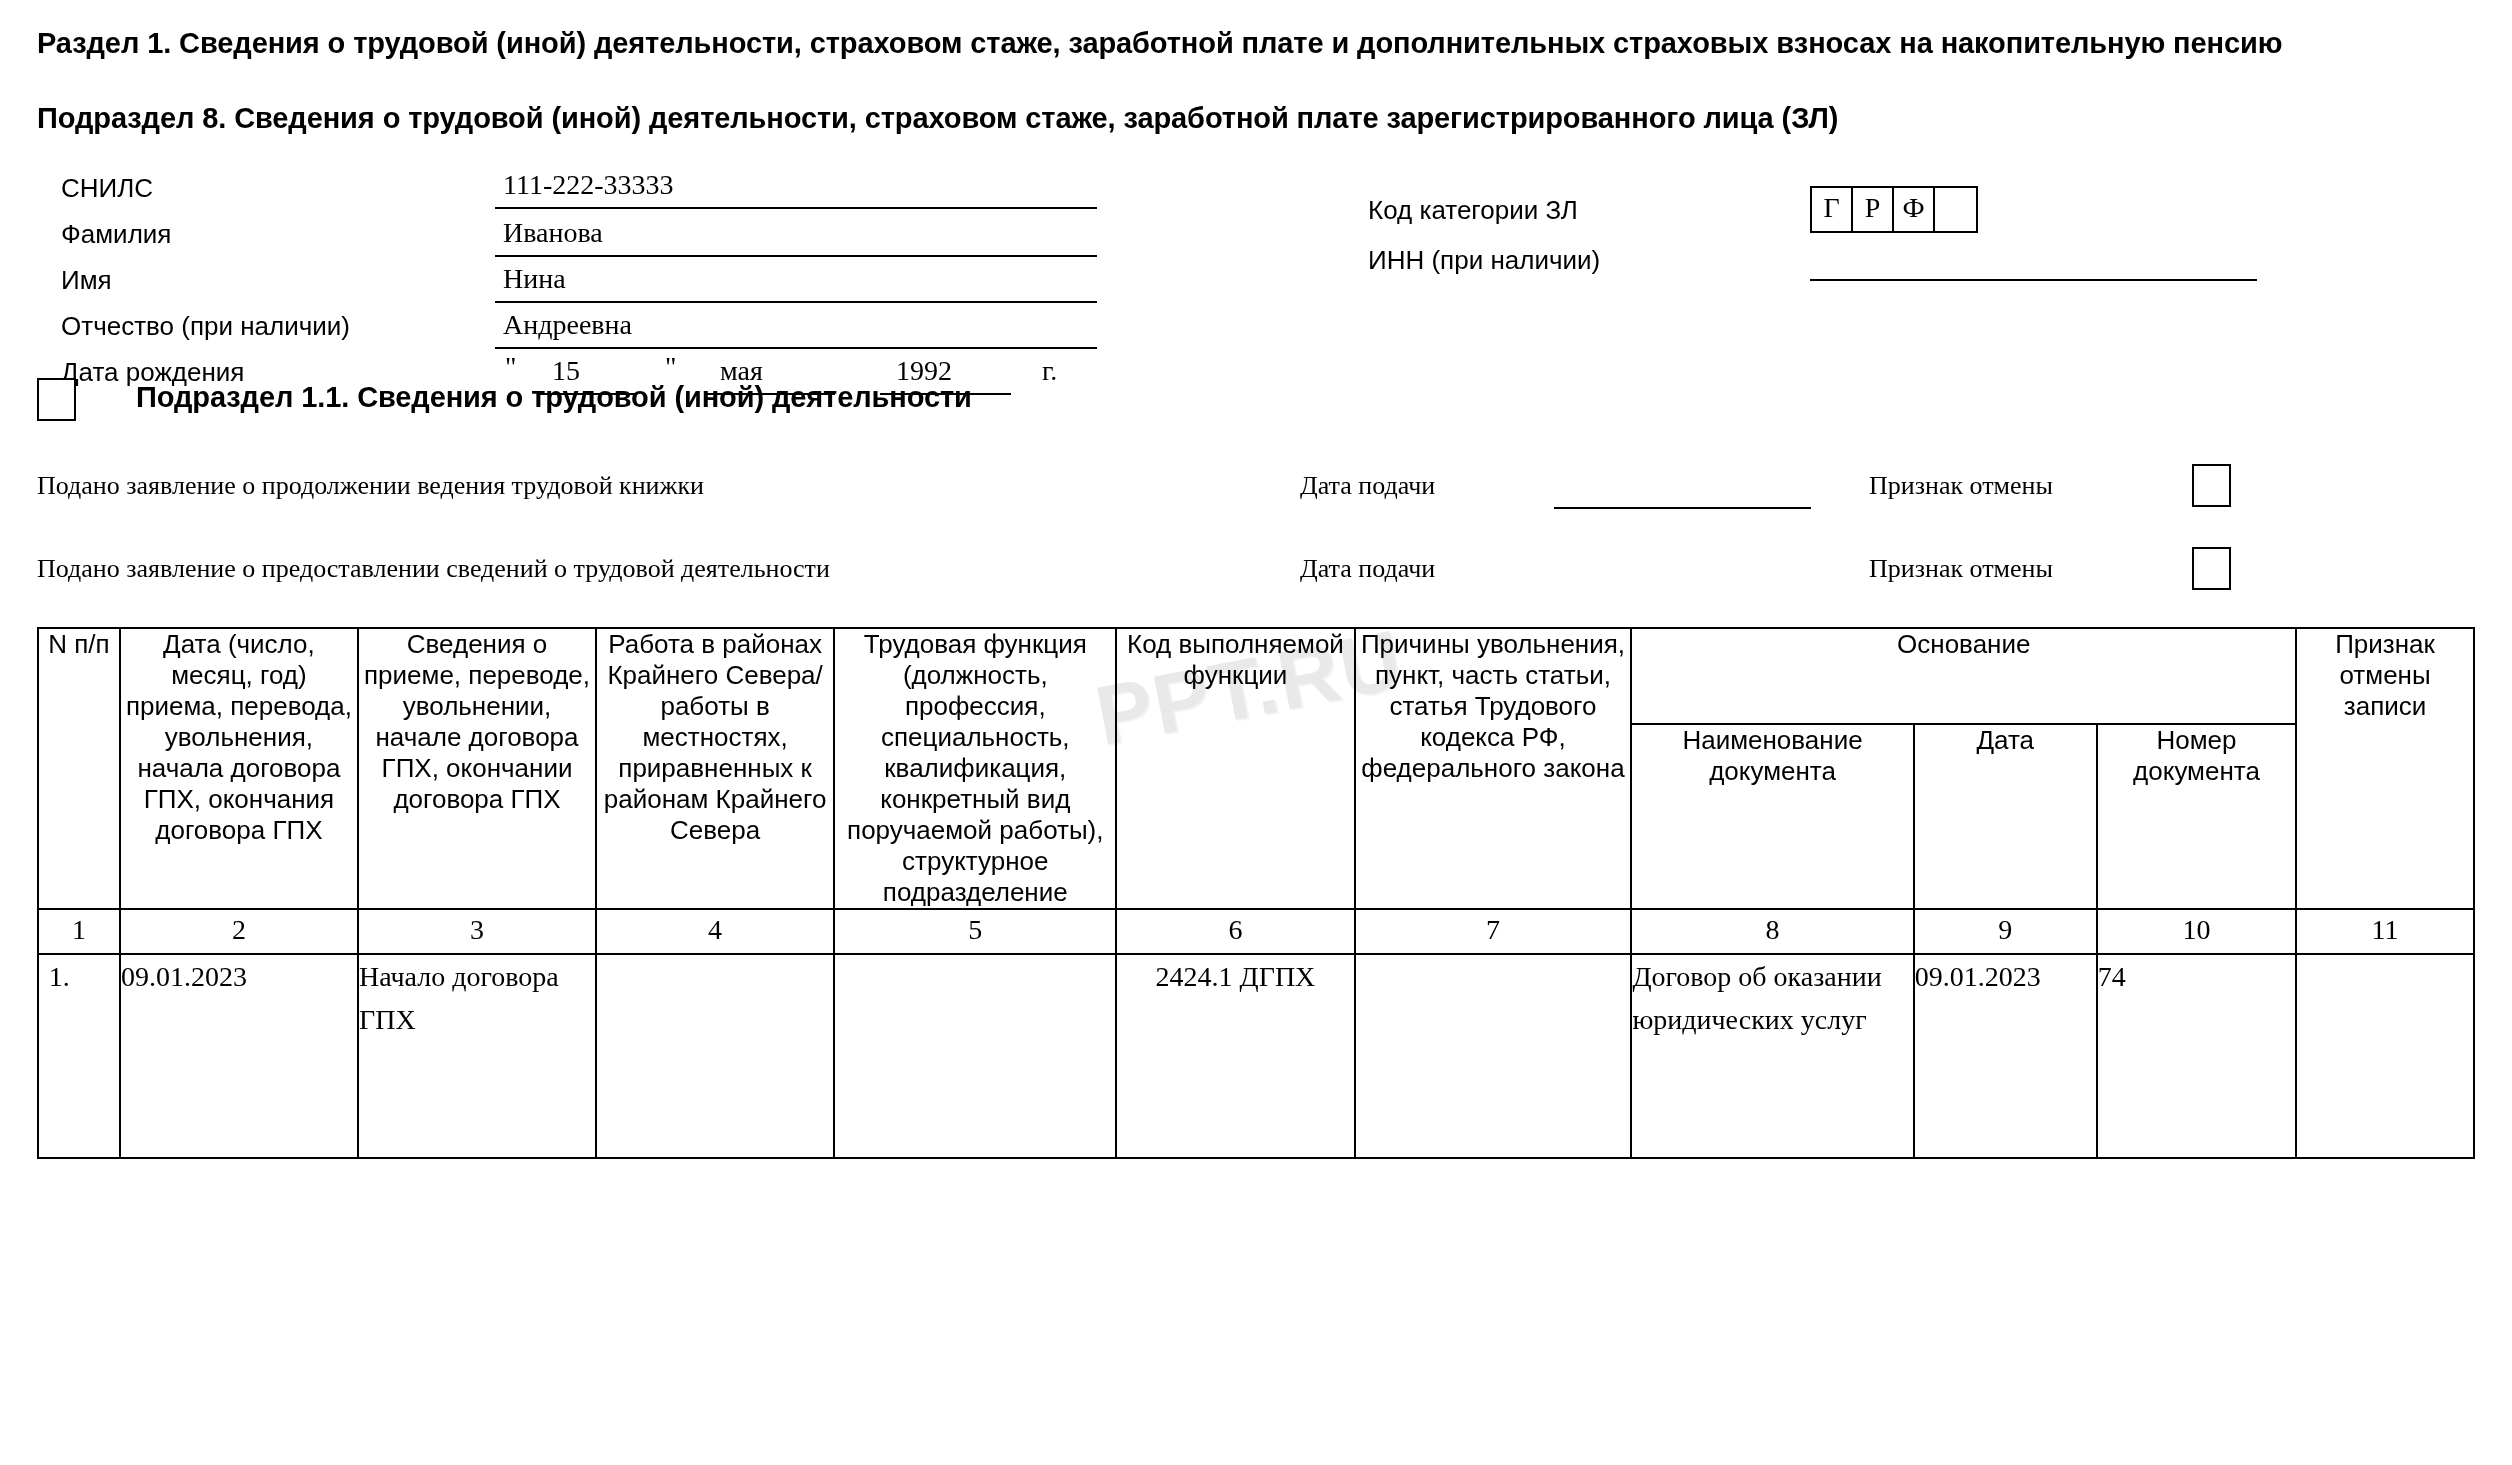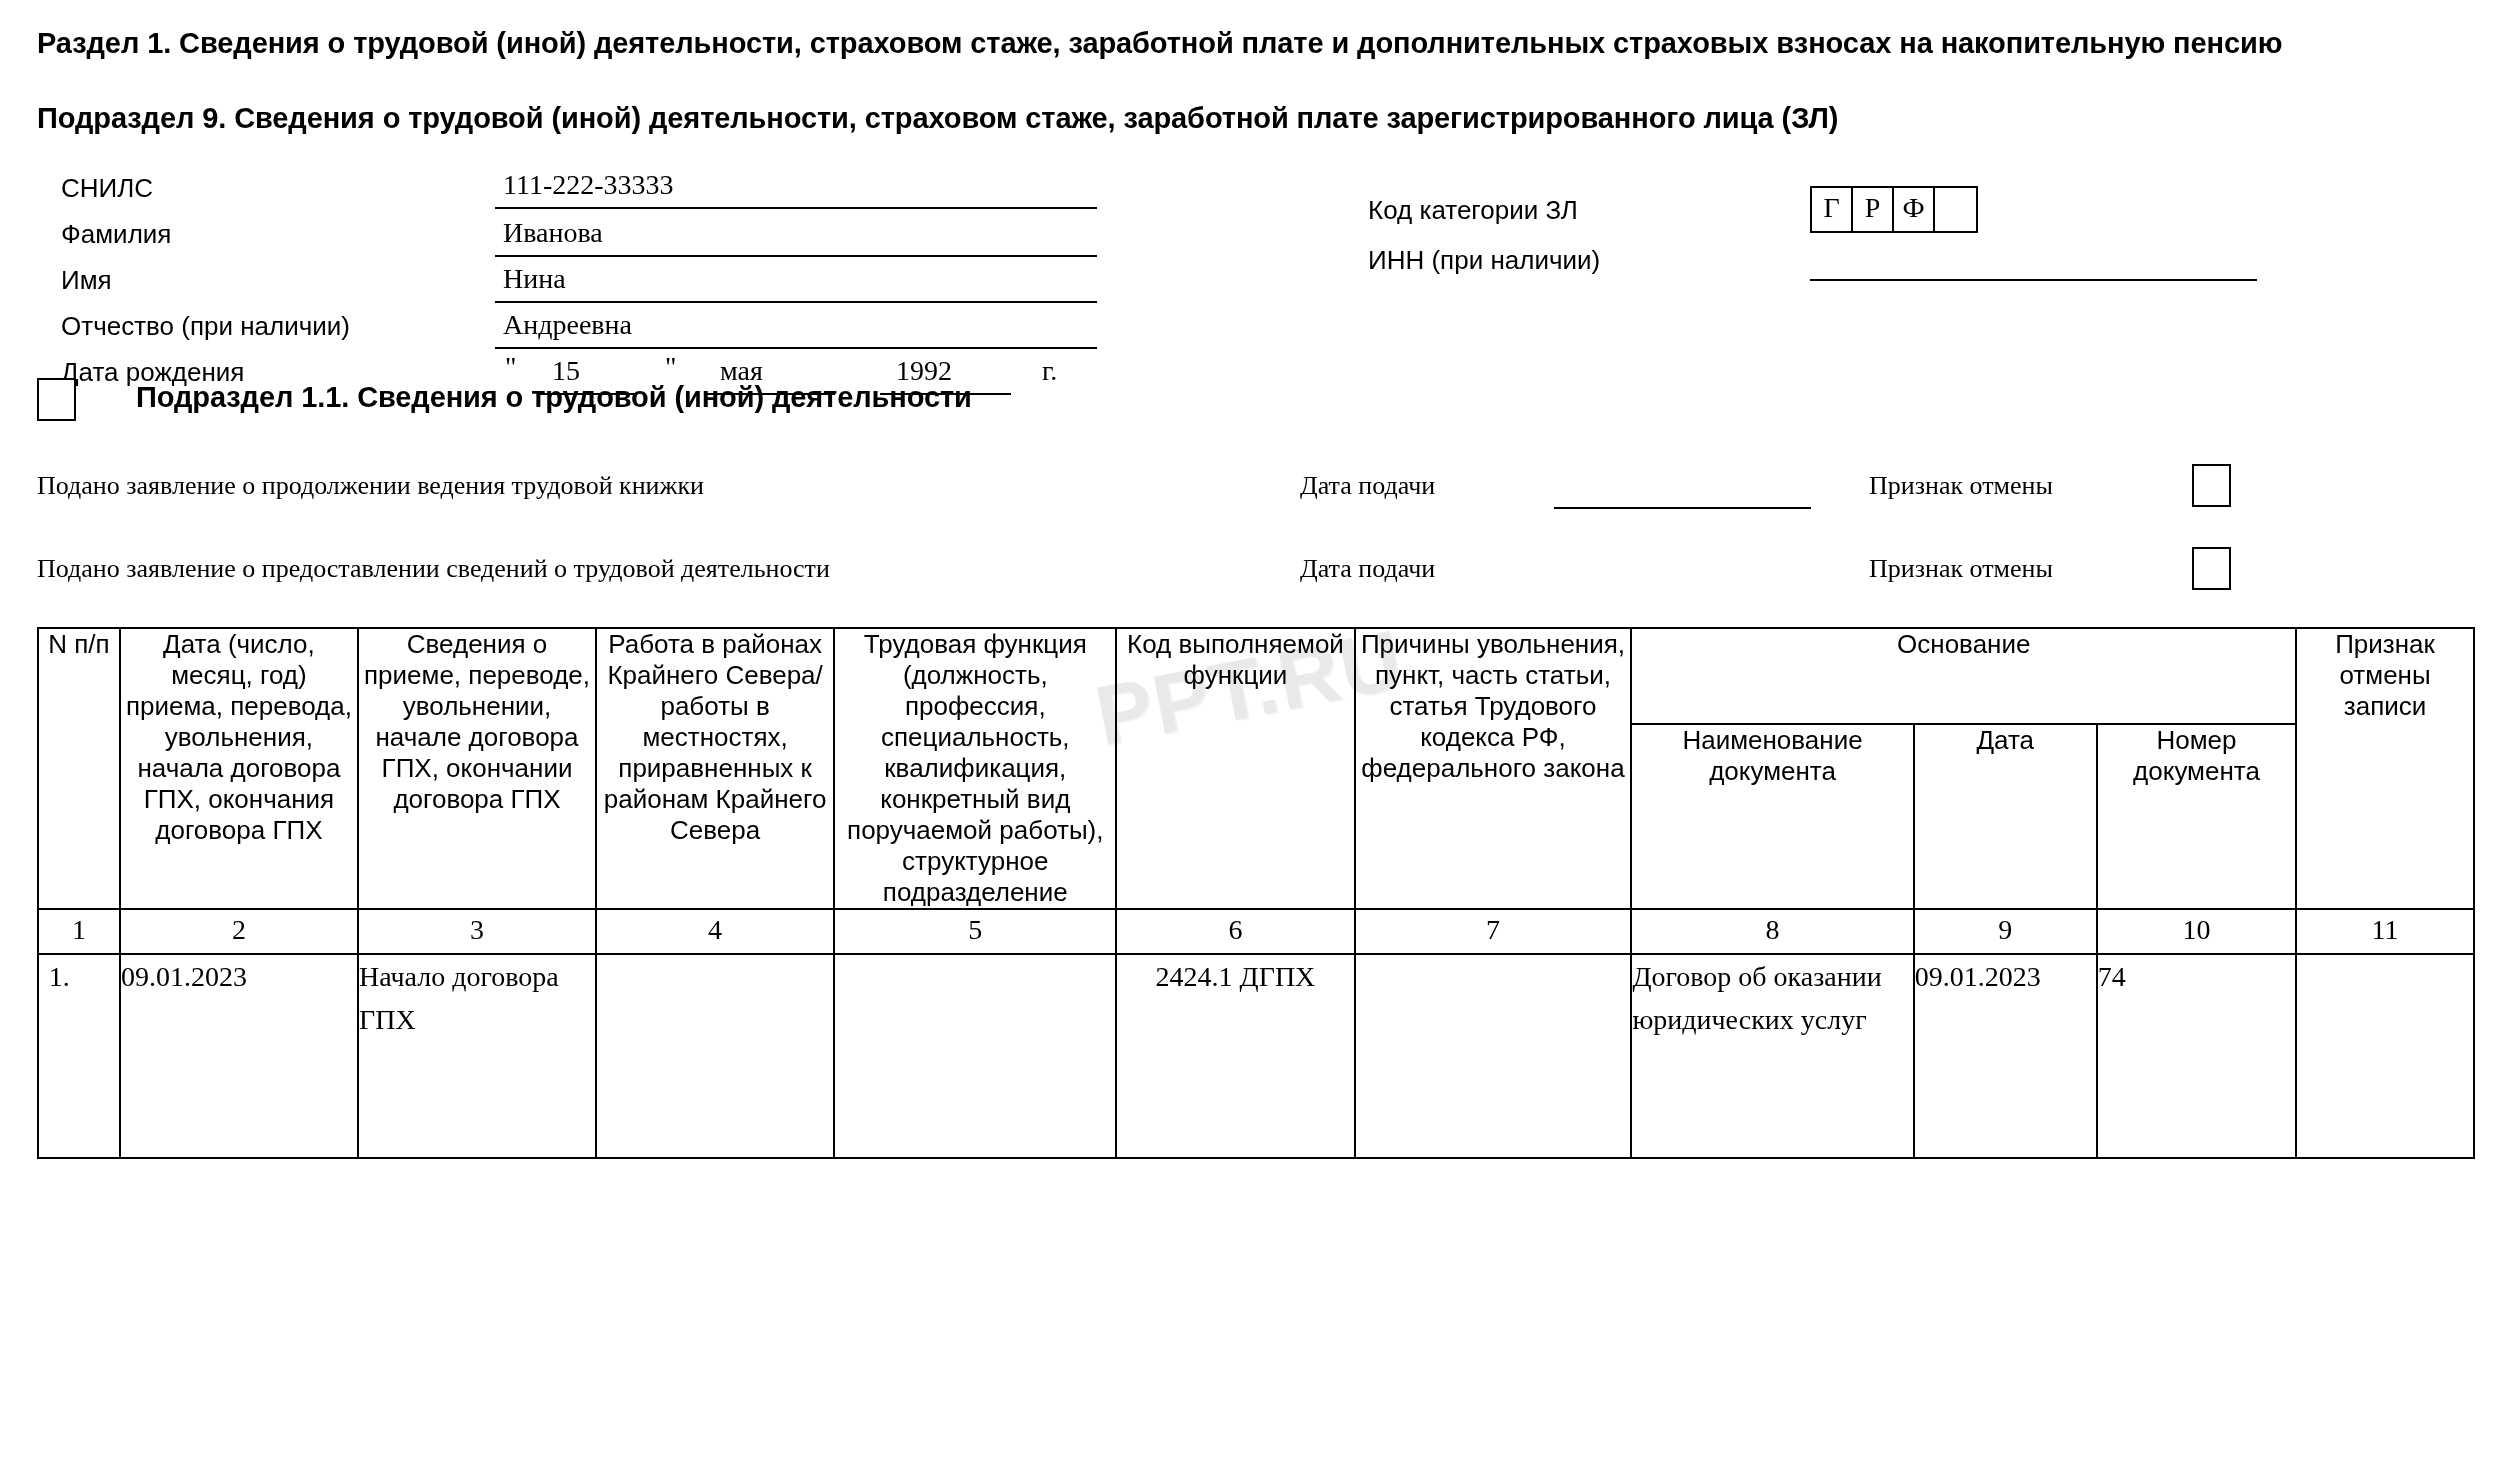--- a/index.html
+++ b/index.html
@@ -251,21 +251,21 @@
 </style>
 </head>
 <body>
 
 <div class="watermark">PPT.RU</div>
 
 <div class="page">
 
   <div class="section-title">Раздел 1. Сведения о трудовой (иной) деятельности, страховом стаже, заработной плате и дополнительных страховых взносах на накопительную пенсию</div>
 
-  <div class="subsection-title">Подраздел 9. Сведения о трудовой (иной) деятельности, страховом стаже, заработной плате зарегистрированного лица (ЗЛ)</div>
+  <div class="subsection-title">Подраздел 8. Сведения о трудовой (иной) деятельности, страховом стаже, заработной плате зарегистрированного лица (ЗЛ)</div>
 
   <div class="ident-block">
 
     <div class="col-left">
 
       <div class="frow">
         <span class="flabel">СНИЛС</span>
         <span class="fvalue" style="left:442px;top:-1.9px;">111-222-33333</span>
         <span class="uline" style="left:434px;top:37px;width:602px;"></span>
       </div>

